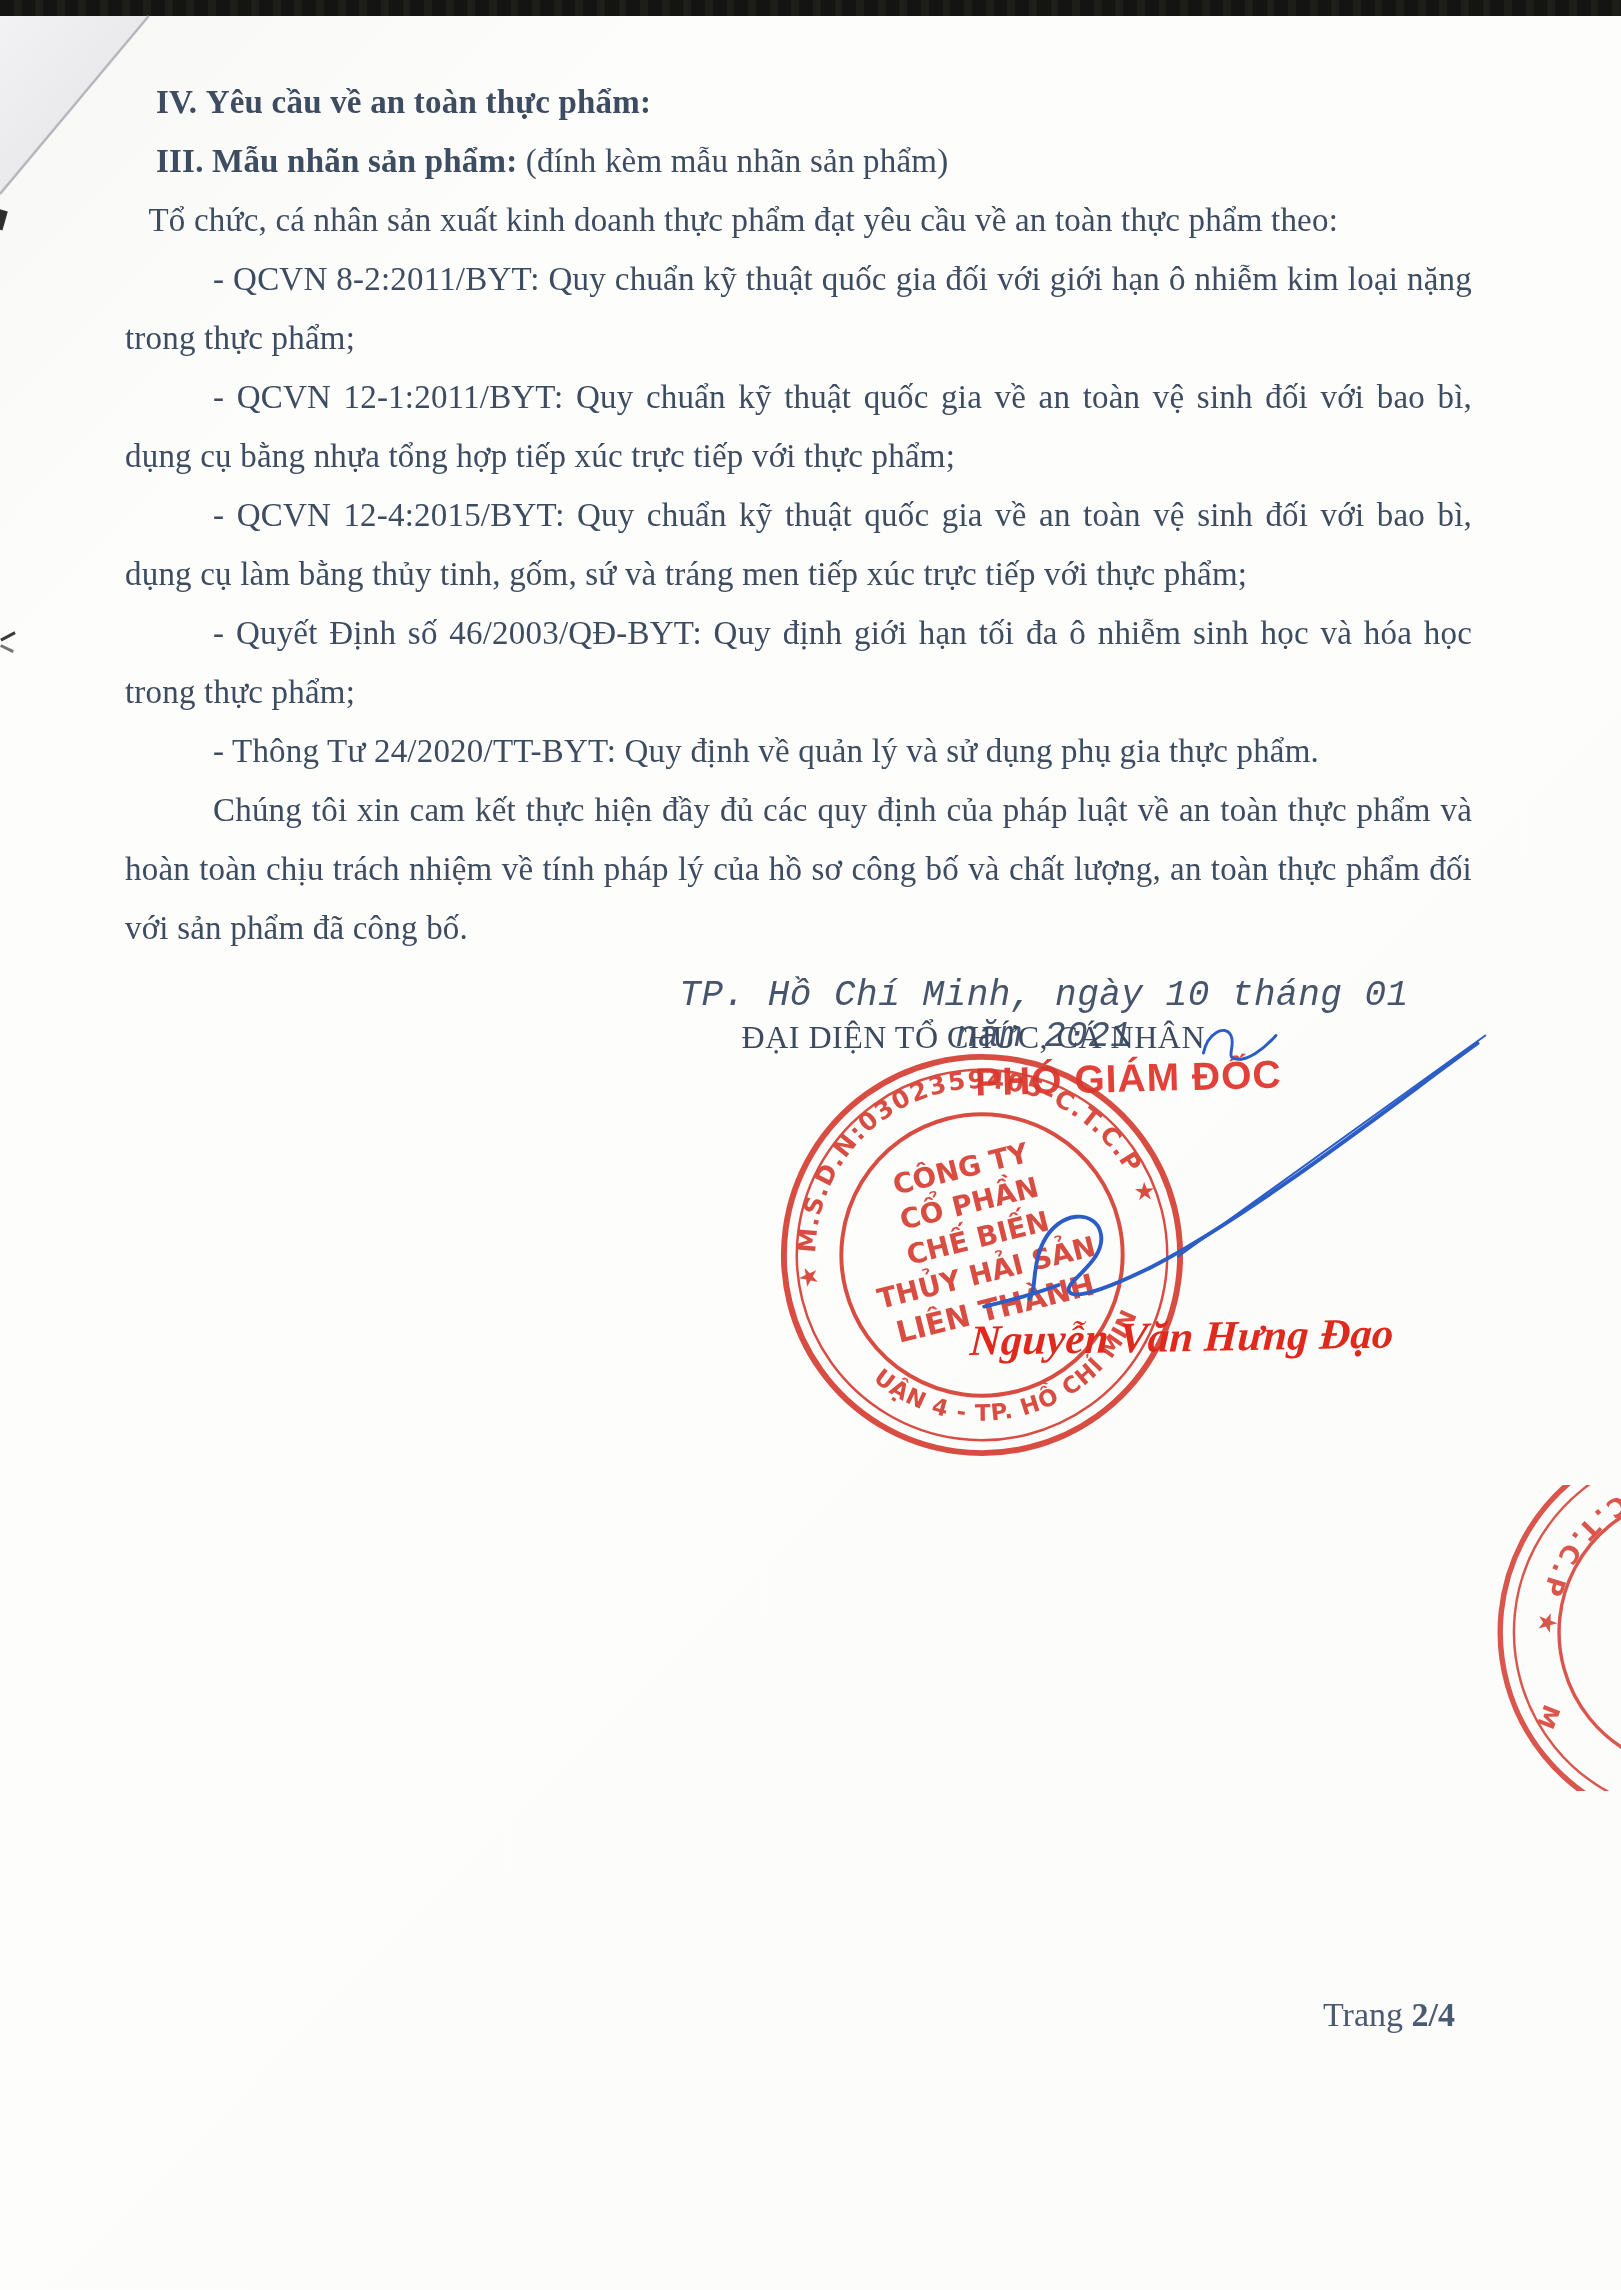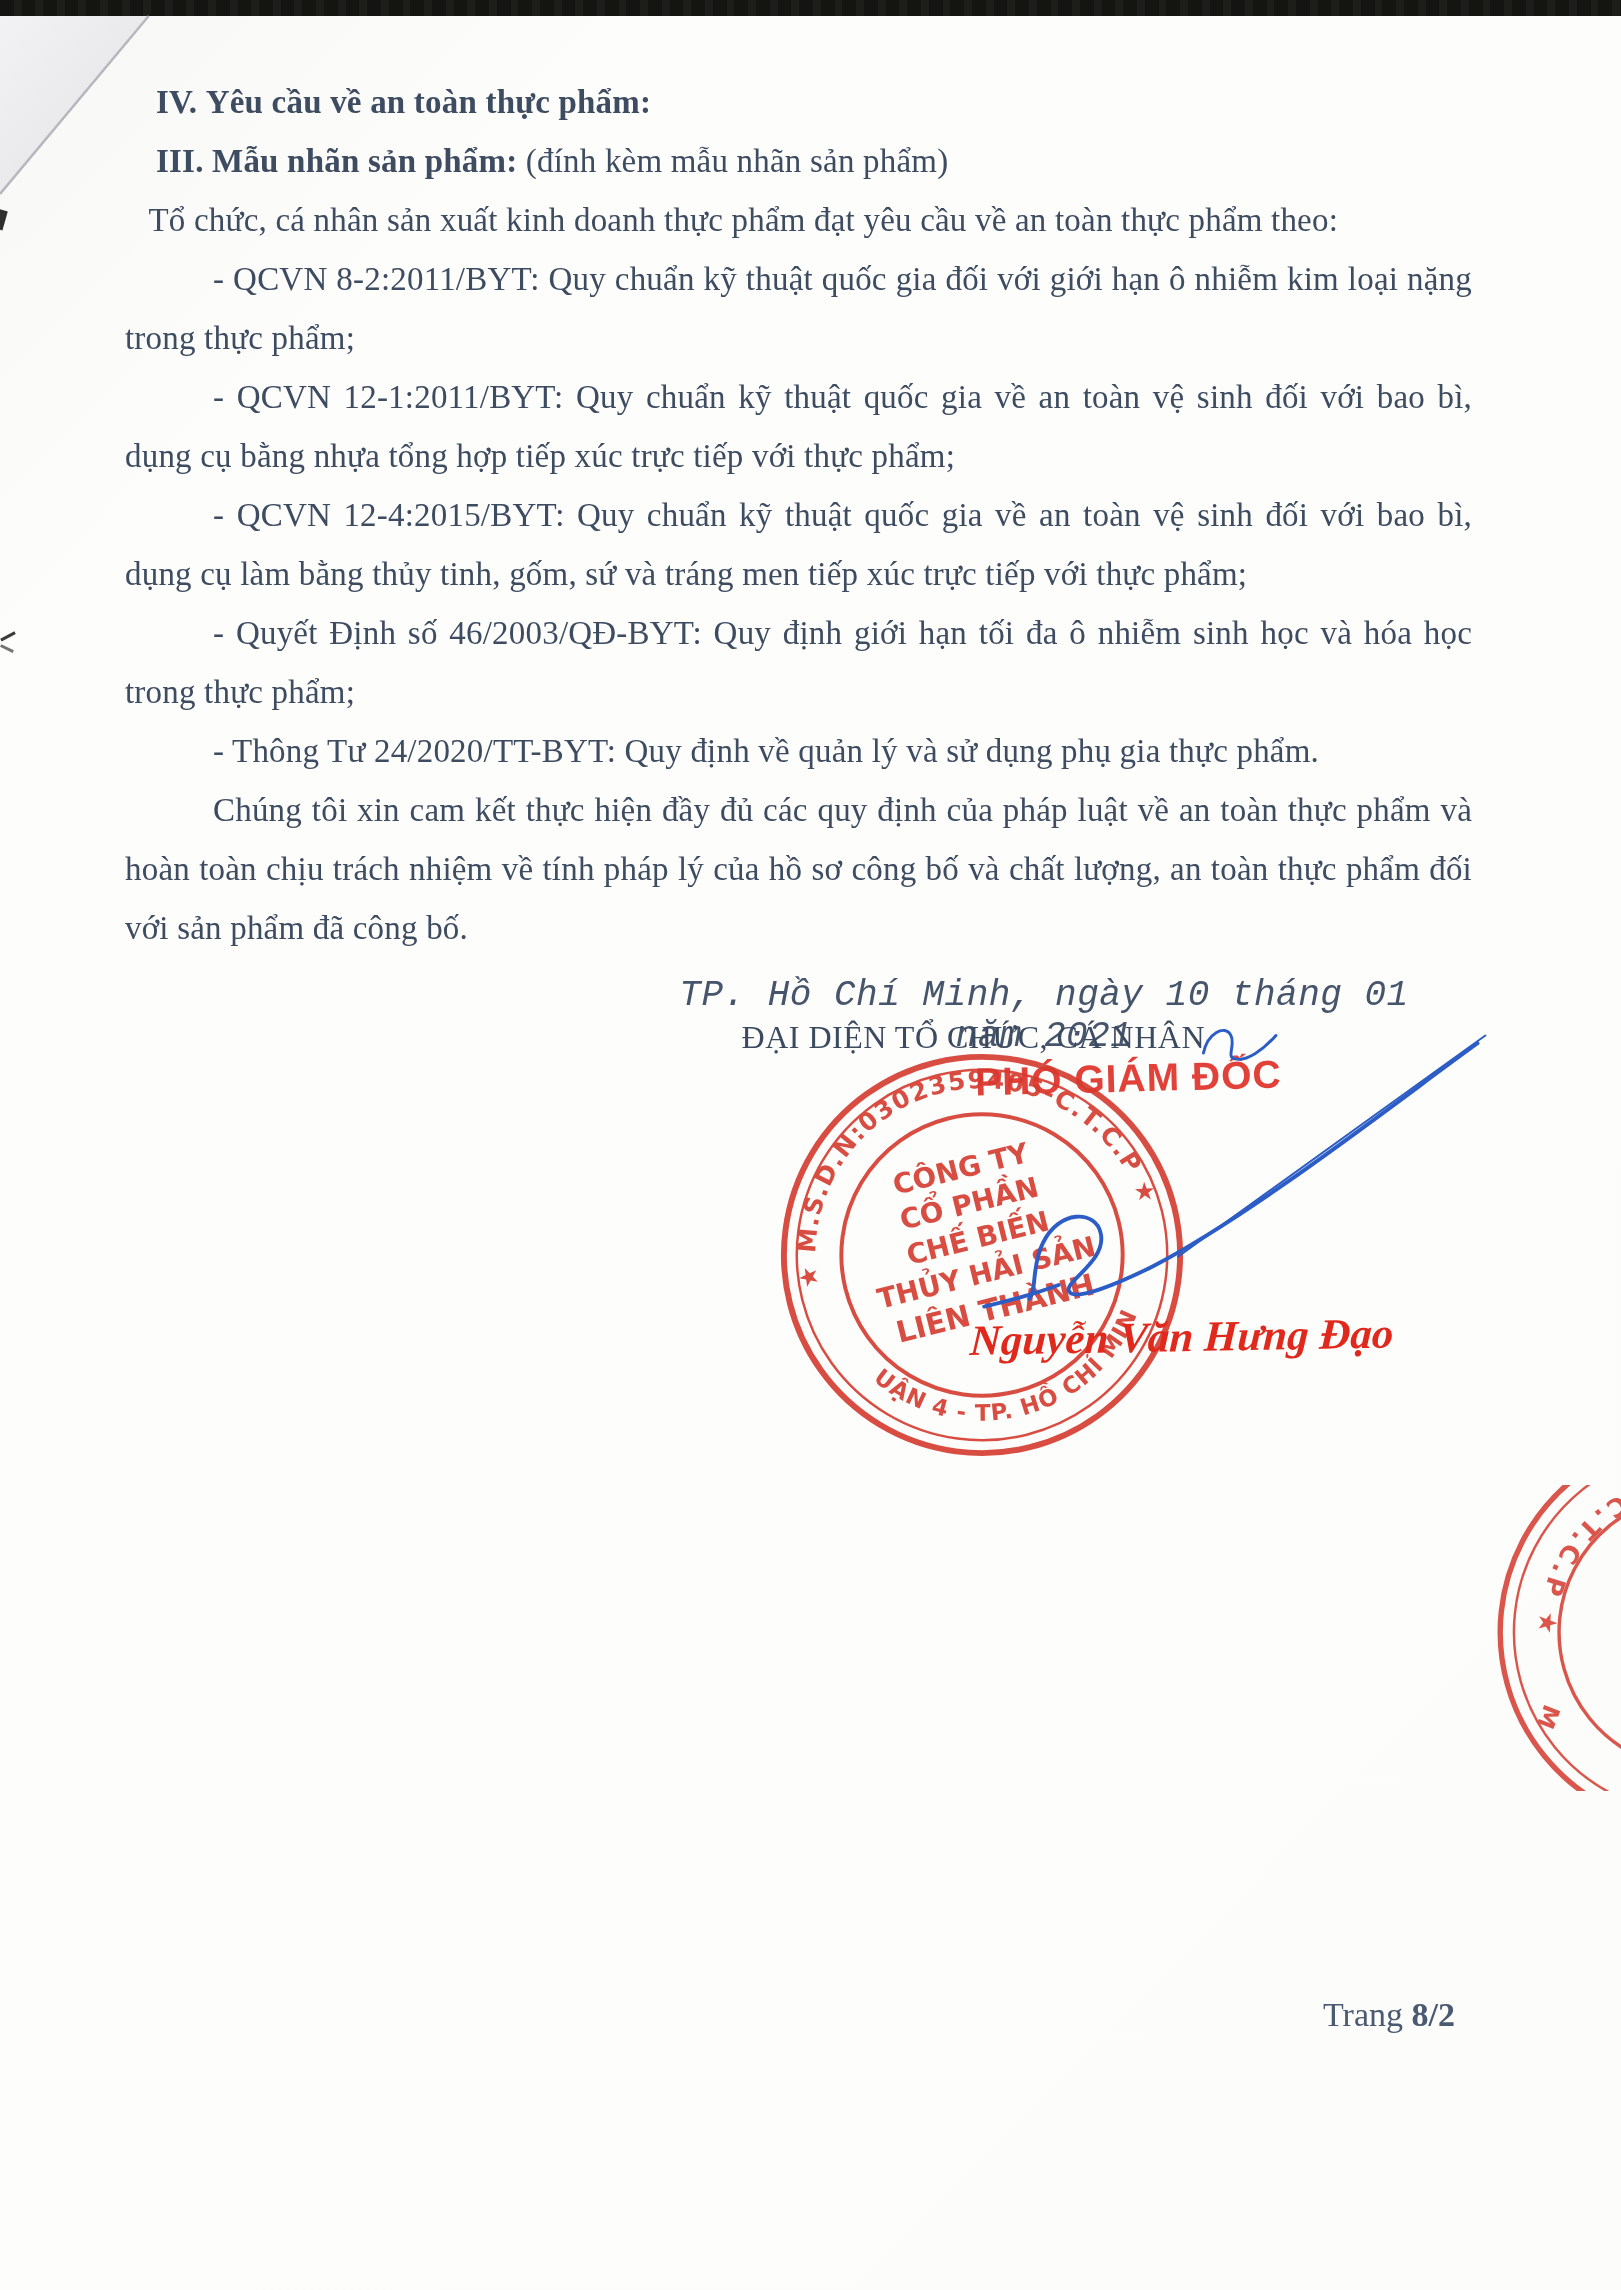--- a/index.html
+++ b/index.html
@@ -135,17 +135,17 @@
         </defs>
       <text class="sf" font-size="26" letter-spacing="5">
         <textPath href="#arcEdge" startOffset="14">C.T.C.P ★</textPath>
       </text>
       <text class="sf" font-size="24" x="104" y="238" transform="rotate(105 104 238)">M</text>
     </g>
   </svg>
 
   <div class="footer">
     <span>Trang</span>
-    <span class="num">8/2</span>
+    <span class="num">2/4</span>
   </div>
 
 </div>
 
 
 </body></html>

